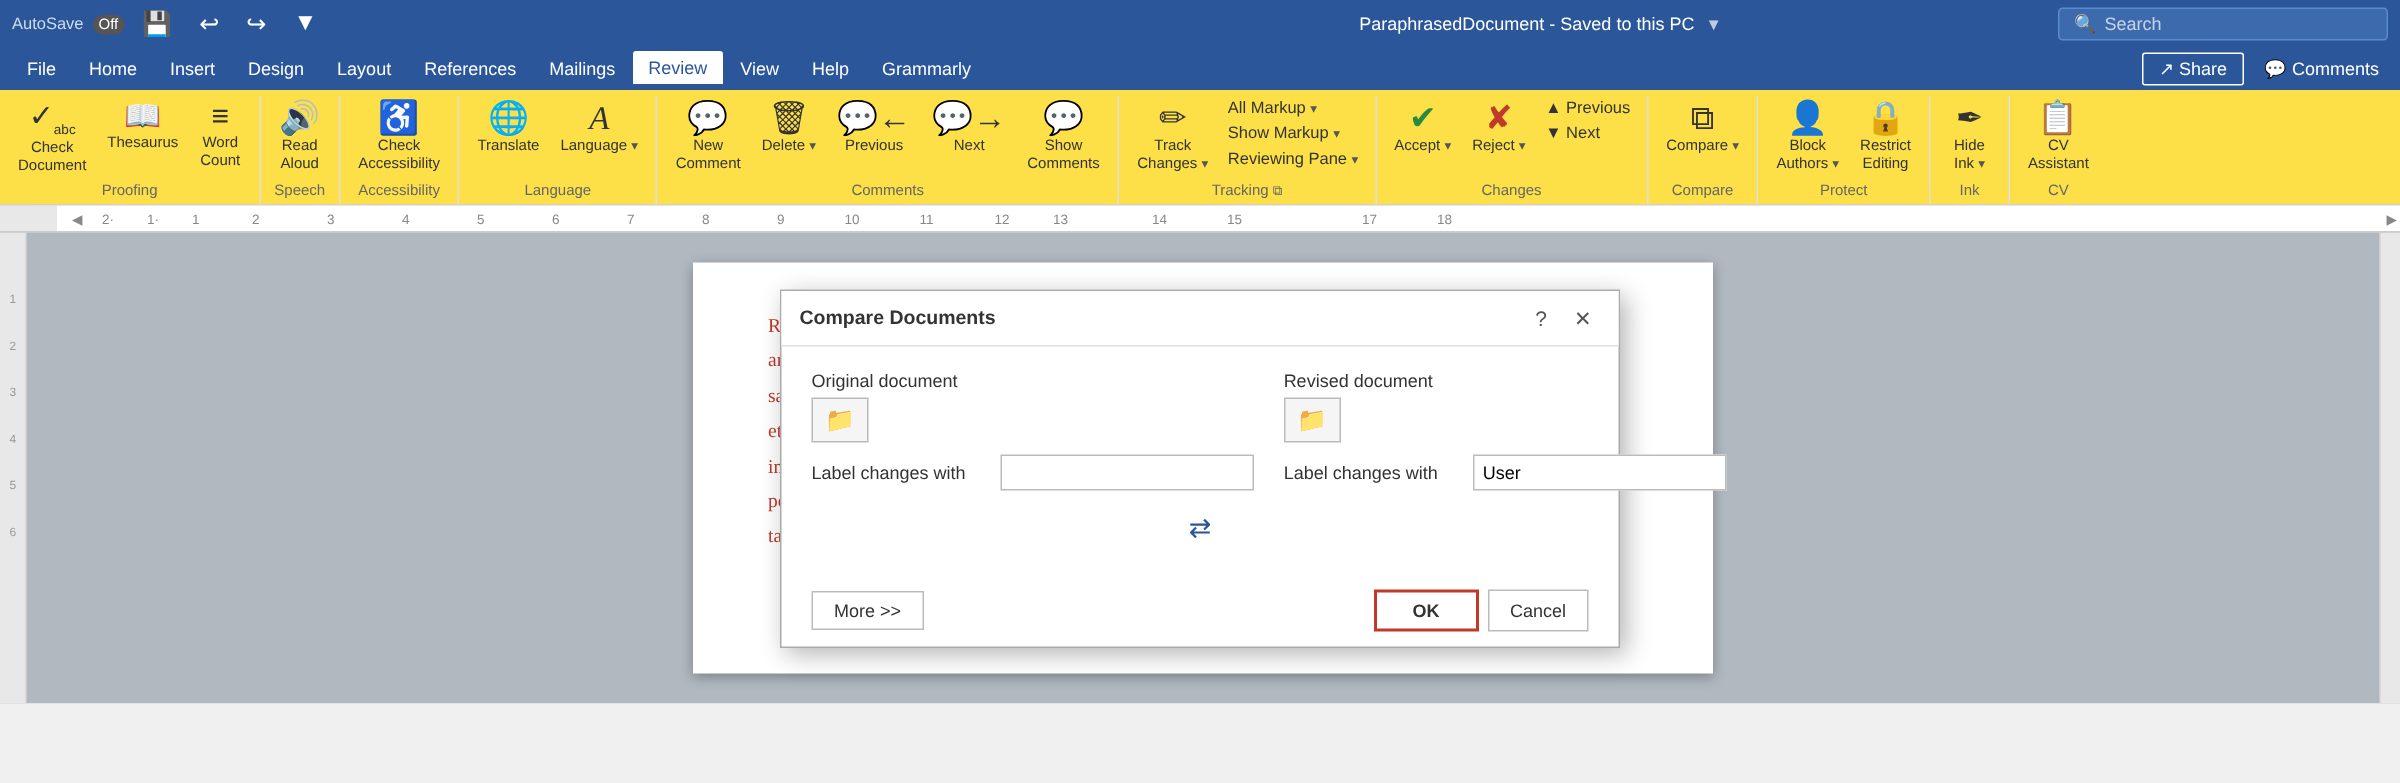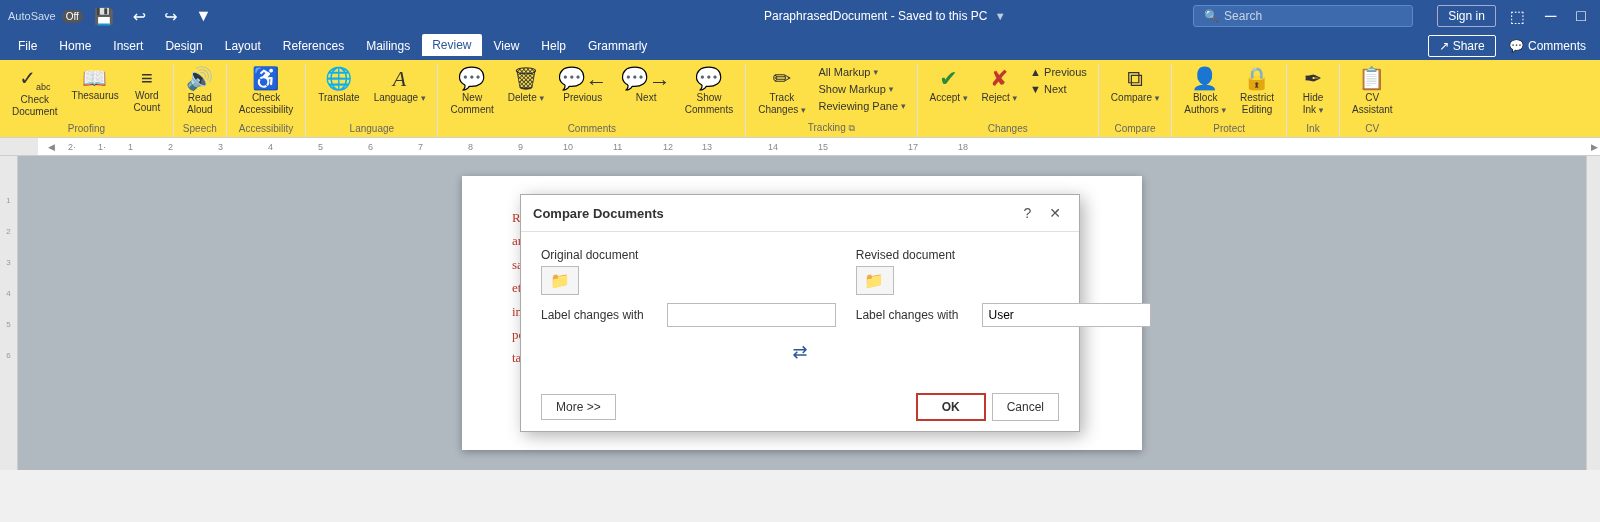--- a/index.html
+++ b/index.html
@@ -6,21 +6,21 @@
     body { font-family: 'Segoe UI', Arial, sans-serif; font-size: 12px; background: #f0f0f0; overflow: hidden; }
 
     
     .title-bar {
       background: #2b579a;
       color: white;
       height: 32px;
       display: flex;
       align-items: center;
       padding: 0 8px;
-      gap: 24px;
+      gap: 8px;
     }
     .title-bar-left { display: flex; align-items: center; gap: 6px; flex: 1; }
     .autosave-label { font-size: 11px; color: #cde; }
     .autosave-toggle {
       background: #555; border-radius: 10px; padding: 1px 4px; font-size: 10px;
       color: white; display: inline-flex; align-items: center; gap: 2px;
     }
     .title-bar-title { flex: 1; text-align: center; font-size: 12px; }
     .title-bar-search {
       background: #3d6aad; border: 1px solid #5a8acc; border-radius: 3px;
@@ -283,26 +283,20 @@
     <button class="title-btn">↪</button>
     <button class="title-btn">▼</button>
   </div>
   <div class="title-bar-title">
     <span>ParaphrasedDocument - Saved to this PC</span>
     <span style="font-size:11px; opacity:0.7; margin-left:4px;">▼</span>
   </div>
   <div class="title-bar-search">
     <span>🔍</span>
     <span style="opacity:0.7;">Search</span>
-  </div>
-  <div class="title-bar-right">
-    <button class="sign-in-btn">Sign in</button>
-    <button class="title-btn">⬚</button>
-    <button class="title-btn">─</button>
-    <button class="title-btn">□</button>
   </div>
 </div>
 
 <div class="menu-bar">
   <div class="menu-item">File</div>
   <div class="menu-item">Home</div>
   <div class="menu-item">Insert</div>
   <div class="menu-item">Design</div>
   <div class="menu-item">Layout</div>
   <div class="menu-item">References</div>

